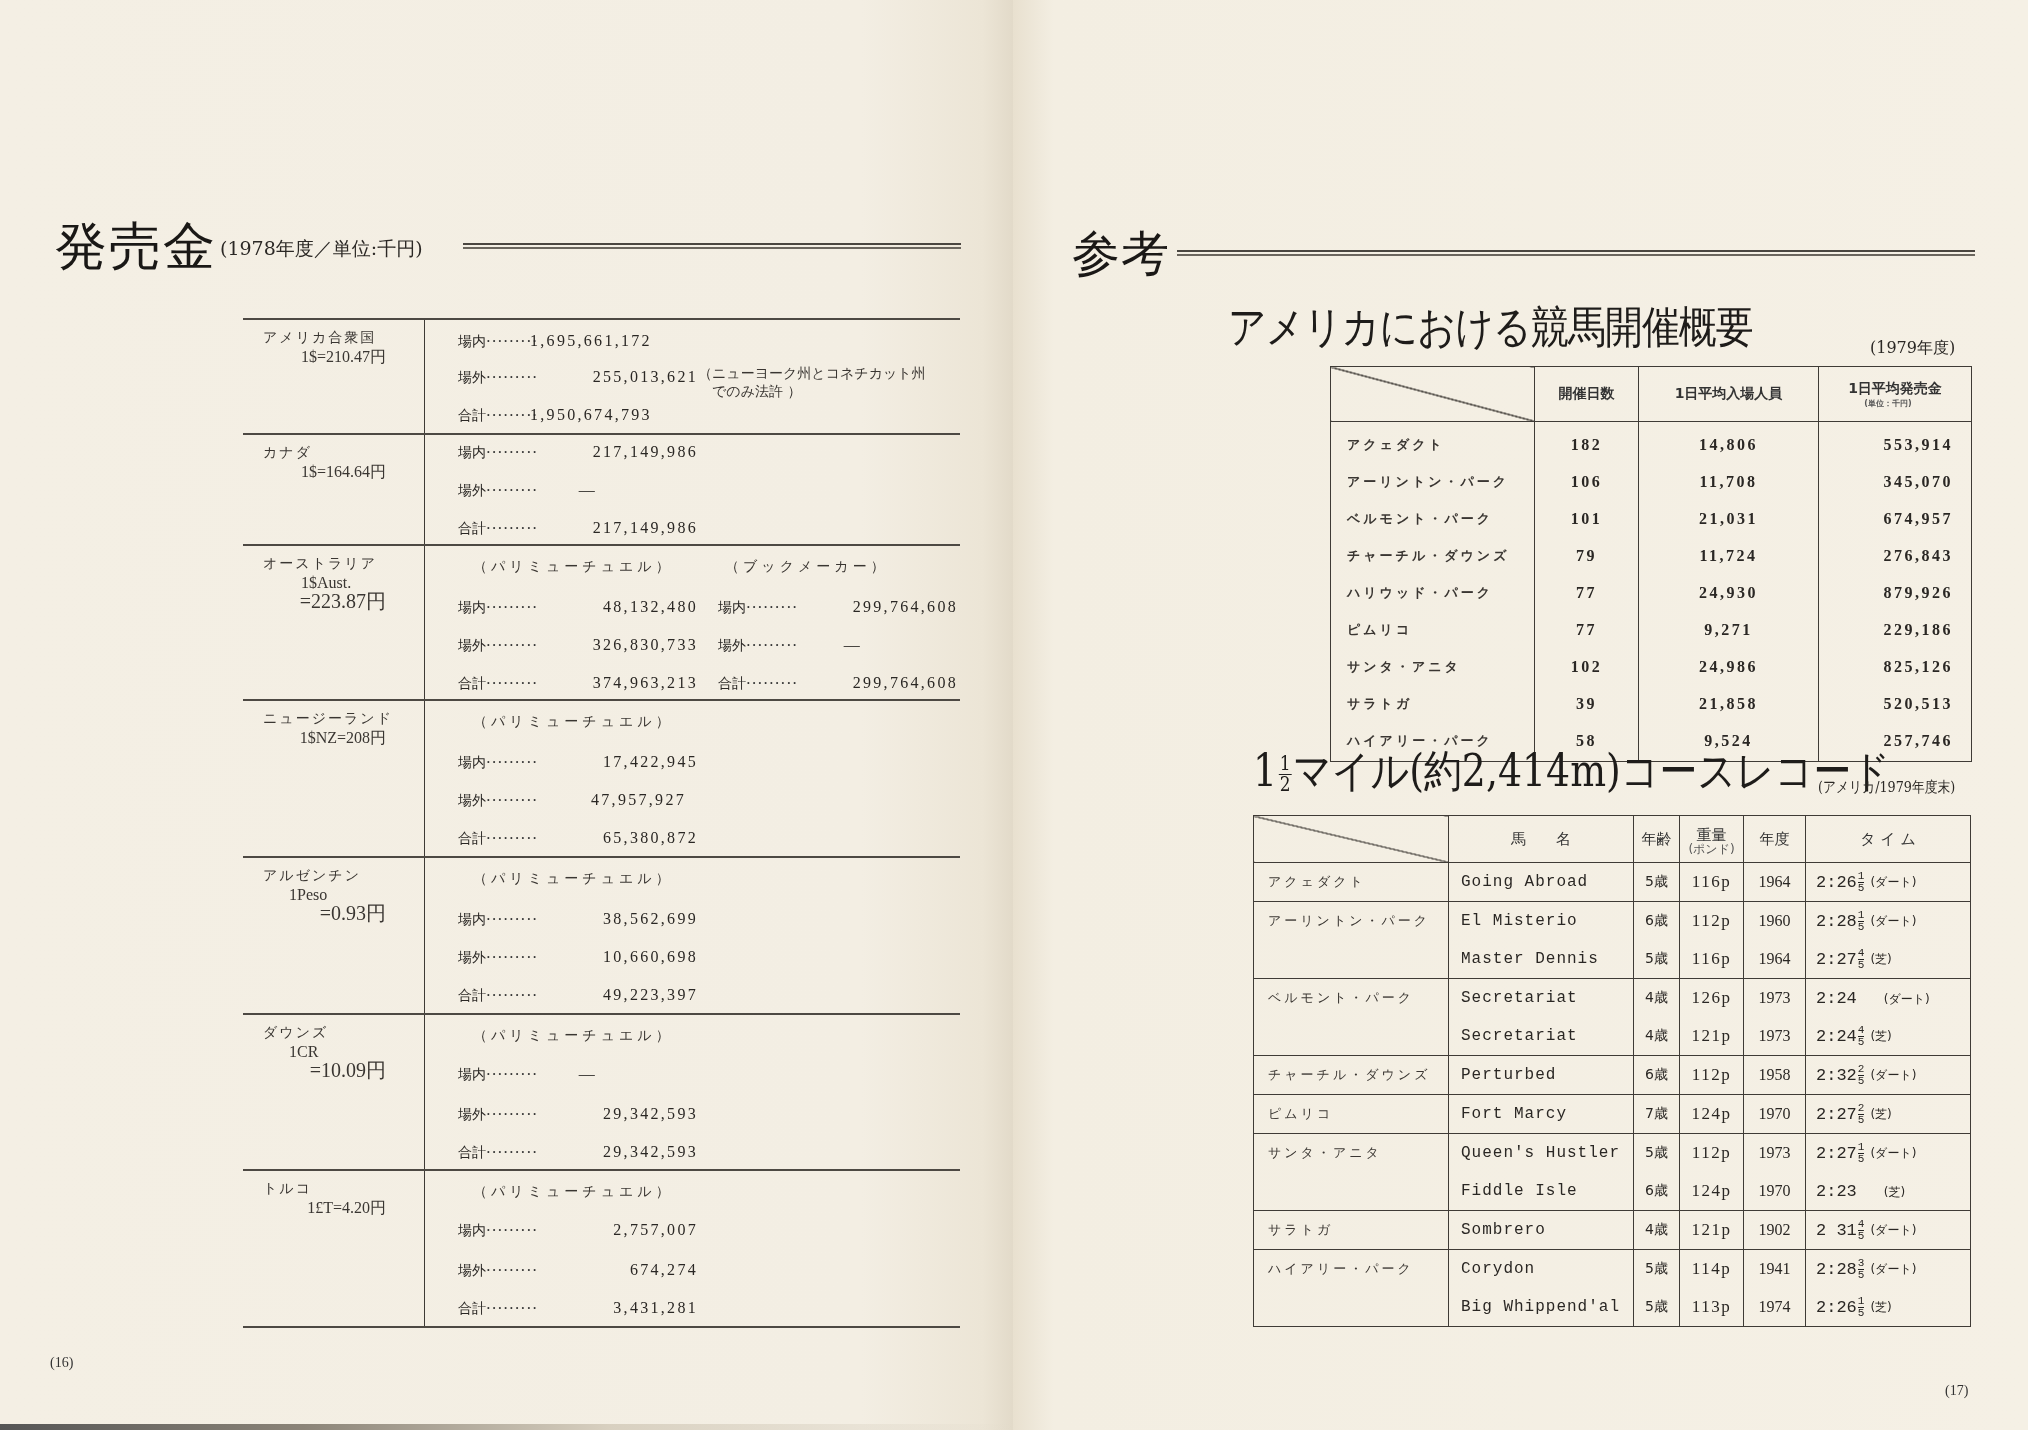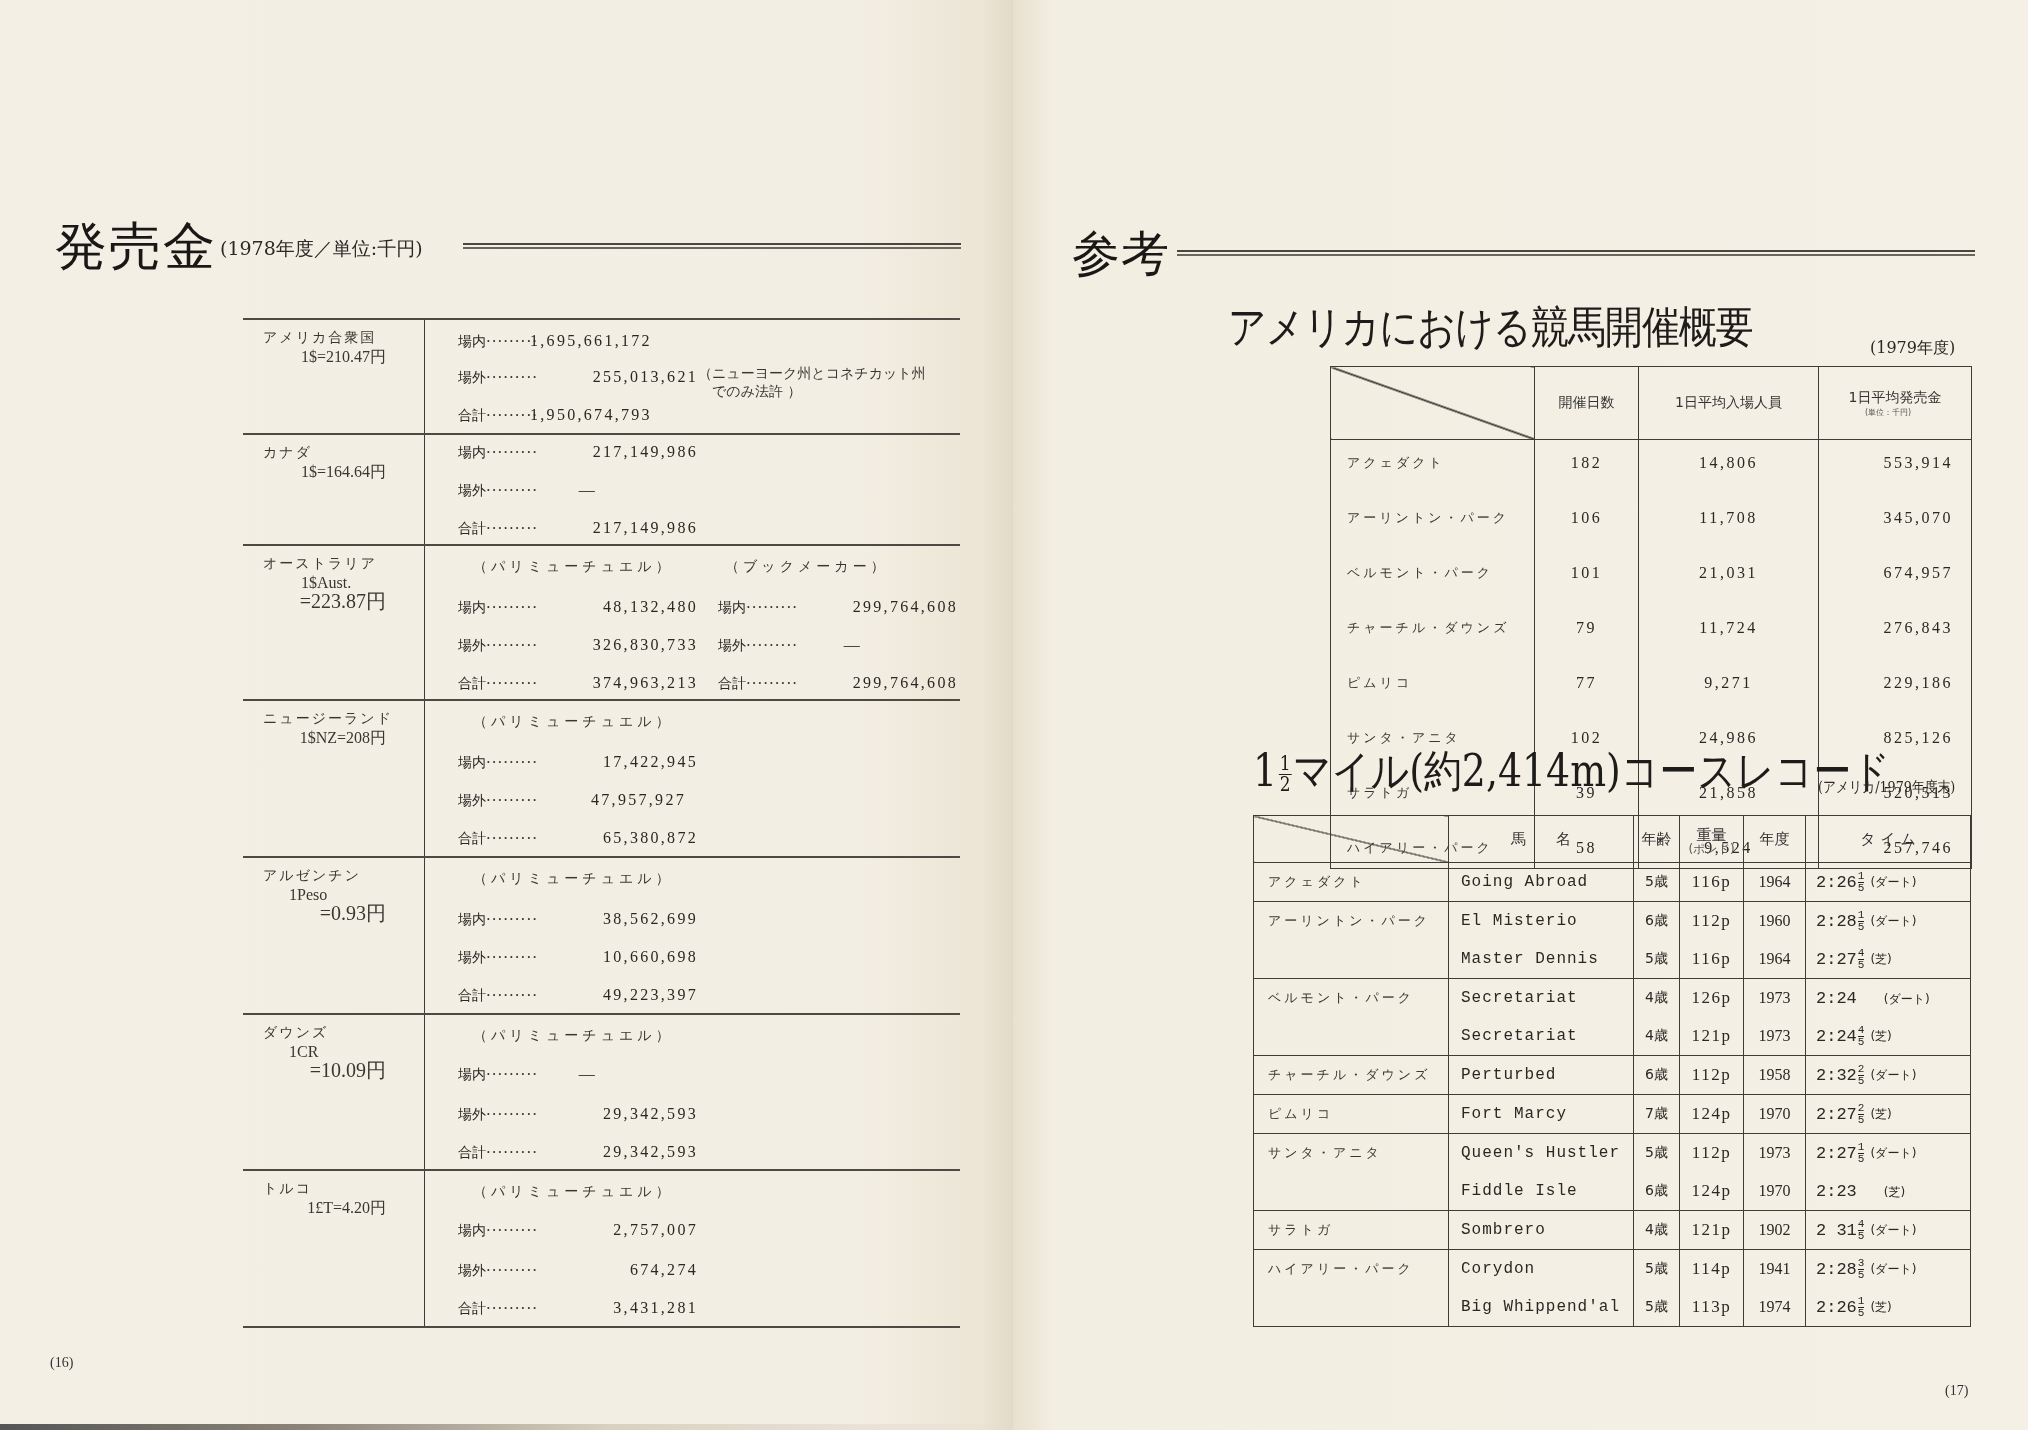--- a/index.html
+++ b/index.html
@@ -35,21 +35,21 @@
   .note { position:absolute; font-family:"DejaVu Sans", sans-serif; font-size:14px; color:#3a3632; line-height:18px; white-space:nowrap; }
   .pagenum { position:absolute; font-family:"Liberation Serif", serif; font-size:14px; color:#333; }
 
   
   .r-title { position:absolute; left:1072px; top:222px; font-size:48px; color:#1a1816; letter-spacing:1px; }
   .r-rule { left:1177px; top:250px; width:798px; }
   .r-heading { position:absolute; left:1228px; top:298px; font-size:44px; color:#1e1c1a; letter-spacing:-1px; transform:scaleX(0.86); transform-origin:left; white-space:nowrap; }
   .r-heading-sub { position:absolute; left:1870px; top:338px; font-size:16px; color:#2b2825; }
 
   table.t1 { position:absolute; left:1330px; top:366px; width:642px; border-collapse:collapse; font-size:14px; border:1.6px solid #3f3b36; }
-  table.t1 td, table.t1 th { border-left:1.4px solid #3f3b36; padding:13px; height:29px; font-weight:normal; }
+  table.t1 td, table.t1 th { border-left:1.4px solid #3f3b36; padding:4px; height:29px; font-weight:bold; }
   table.t1 thead th { height:46px; border-bottom:1.4px solid #3f3b36; font-family:"DejaVu Sans", sans-serif; font-size:14px; color:#333; }
   .diag { position:relative; background:linear-gradient(to top right, transparent 49.3%, #3f3b36 49.6%, #3f3b36 50.6%, transparent 51%); }
   table.t1 td.name { font-family:"DejaVu Sans", sans-serif; font-size:13px; letter-spacing:3px; padding-left:16px; color:#3a3632; text-align:left; }
   table.t1 td.num { font-family:"Liberation Serif", serif; font-size:16px; letter-spacing:2.5px; text-align:center; }
   table.t1 td.num-r { font-family:"Liberation Serif", serif; font-size:16px; letter-spacing:2.5px; text-align:right; padding-right:18px; }
   table.t1 tbody tr:first-child td { padding-top:8px; }
   table.t1 tbody tr:last-child td { padding-bottom:6px; }
   .unit-small { display:block; font-size:8px; padding-right:14px; color:#555; }
 
   .r-heading2 { position:absolute; left:1253px; top:742px; font-size:44px; color:#1e1c1a; white-space:nowrap; transform:scaleX(0.86); transform-origin:left; }
@@ -243,20 +243,26 @@
           <td class="num">21,031</td>
           <td class="num-r">674,957</td>
         </tr>
       <tr>
           <td class="name">チャーチル・ダウンズ</td>
           <td class="num">79</td>
           <td class="num">11,724</td>
           <td class="num-r">276,843</td>
         </tr>
       <tr>
+          <td class="name">ハリウッド・パーク</td>
+          <td class="num">77</td>
+          <td class="num">24,930</td>
+          <td class="num-r">879,926</td>
+        </tr>
+      <tr>
           <td class="name">ピムリコ</td>
           <td class="num">77</td>
           <td class="num">9,271</td>
           <td class="num-r">229,186</td>
         </tr>
       <tr>
           <td class="name">サンタ・アニタ</td>
           <td class="num">102</td>
           <td class="num">24,986</td>
           <td class="num-r">825,126</td>

